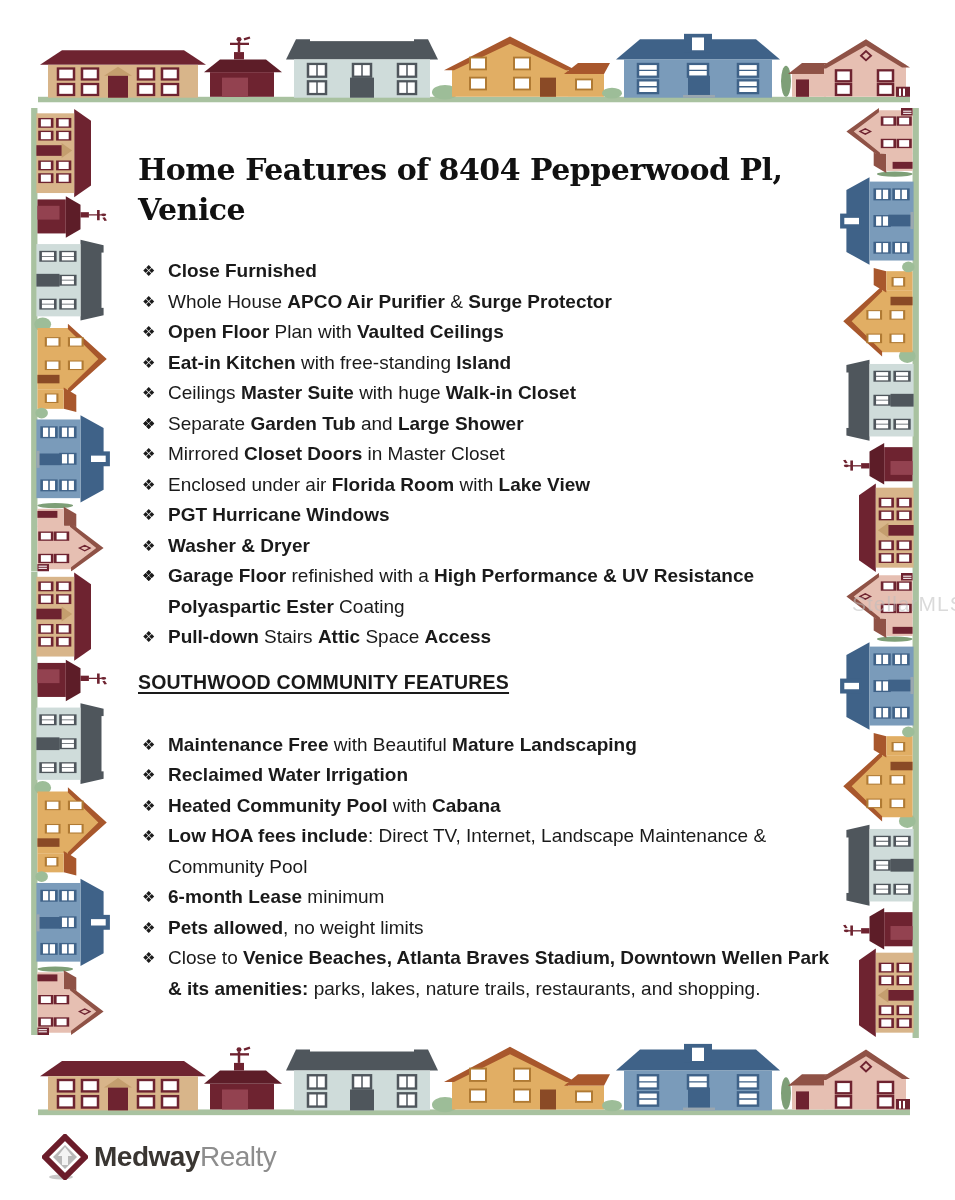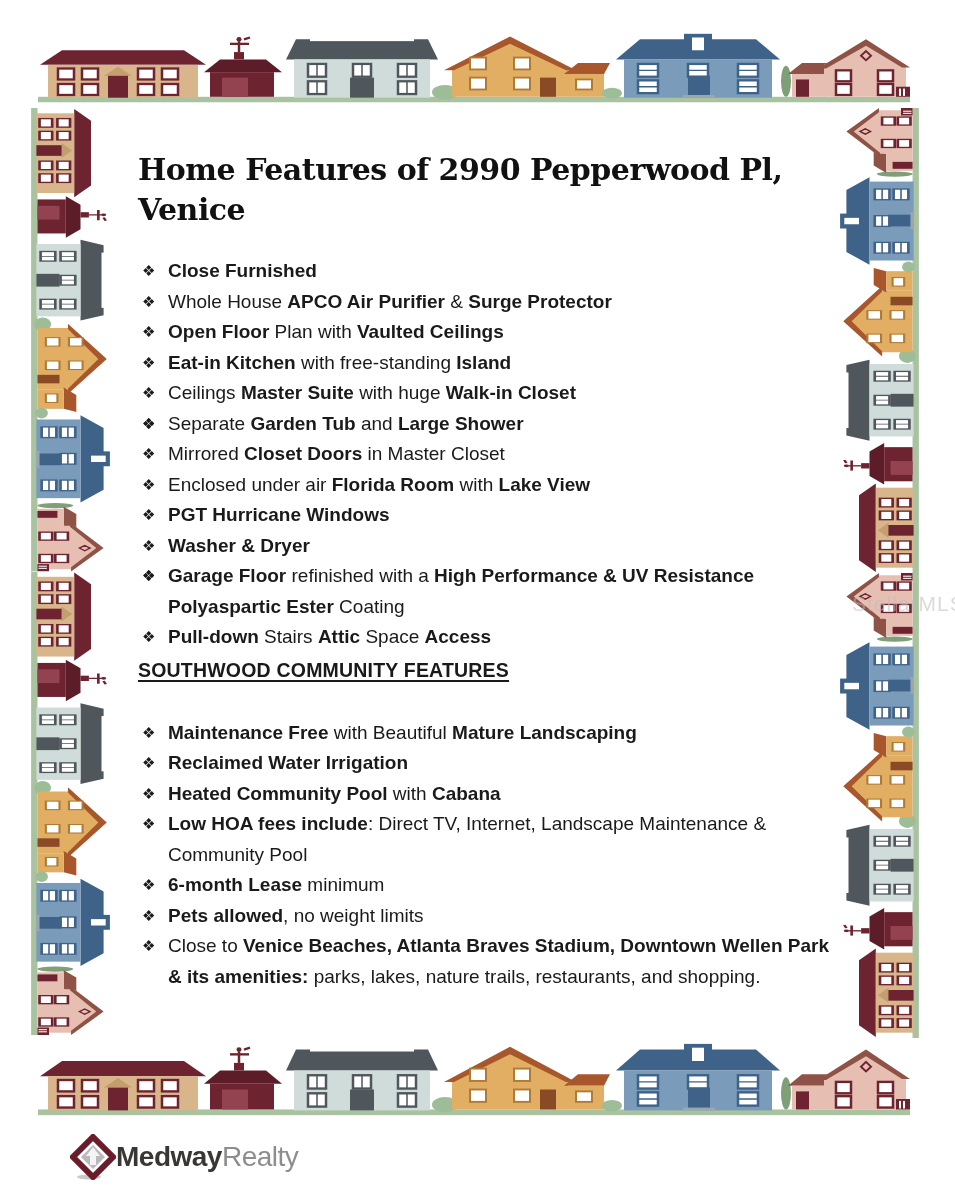--- a/index.html
+++ b/index.html
@@ -28,31 +28,31 @@
 
   
   .content{position:absolute;left:138px;top:150px;width:712px;z-index:5;}
   .title{margin:0 0 26px 0;font-family:"DejaVu Serif",serif;font-weight:700;
          font-size:30px;line-height:40px;letter-spacing:-0.5px;color:#111;}
   .feature-list{margin:0;padding:0;list-style:none;font-size:19px;line-height:30.5px;}
   .feature-item{position:relative;padding-left:30px;}
   .bullet{position:absolute;left:4px;top:0;font-family:"DejaVu Sans",sans-serif;
           font-size:15px;color:#1a1a1a;}
   .bold{font-weight:700;}
-  .section-heading{margin:6px 0 0 0;font-size:19.5px;font-weight:700;
+  .section-heading{margin:18px 0 0 0;font-size:19.5px;font-weight:700;
           text-decoration:underline;text-decoration-thickness:2px;text-underline-offset:3px;
           letter-spacing:0.2px;}
   #community-list{margin-top:36px;}
 
   
   .watermark{position:absolute;left:852px;top:592px;z-index:6;font-size:21px;
           color:var(--watermark-gray,#bdbdbd);opacity:.55;letter-spacing:1px;white-space:nowrap;}
 
   
-  .footer{position:absolute;left:70px;top:1134px;z-index:5;display:flex;align-items:center;}
+  .footer{position:absolute;left:42px;top:1134px;z-index:5;display:flex;align-items:center;gap:6px;}
   .brand-text{font-size:28px;letter-spacing:-0.5px;}
   .brand-primary{color:var(--brand-dark,#3a3632);font-weight:600;}
   .brand-secondary{color:var(--brand-gray,#8d8d8d);font-weight:400;}
 </style>
 </head>
 <body>
 
 <div class="page">
 
   <svg width="0" height="0" style="position:absolute" aria-hidden="true">
@@ -177,21 +177,21 @@
   </div>
   <div class="border-strip border-right">
     <svg viewBox="0 0 1744 80" preserveAspectRatio="none">
         <use href="#hrow2"></use>
       </svg>
   </div>
 
   <div class="watermark">StellarMLS</div>
 
   <div class="content">
-    <h1 class="title">Home Features of 2990 Pepperwood Pl, Venice</h1>
+    <h1 class="title">Home Features of 8404 Pepperwood Pl, Venice</h1>
 
     <ul class="feature-list" id="home-list">
         <li class="feature-item"><span class="bullet">❖</span><span><span class="bold">Close Furnished</span></span></li>
         <li class="feature-item"><span class="bullet">❖</span><span><span>Whole House </span><span class="bold">APCO Air Purifier</span><span> &amp; </span><span class="bold">Surge Protector</span></span></li>
         <li class="feature-item"><span class="bullet">❖</span><span><span class="bold">Open Floor</span><span> Plan with </span><span class="bold">Vaulted Ceilings</span></span></li>
         <li class="feature-item"><span class="bullet">❖</span><span><span class="bold">Eat-in Kitchen</span><span> with free-standing </span><span class="bold">Island</span></span></li>
         <li class="feature-item"><span class="bullet">❖</span><span><span>Ceilings </span><span class="bold">Master Suite</span><span> with huge </span><span class="bold">Walk-in Closet</span></span></li>
         <li class="feature-item"><span class="bullet">❖</span></li>
         <li class="feature-item"><span class="bullet">❖</span><span><span>Separate </span><span class="bold">Garden Tub</span><span> and </span><span class="bold">Large Shower</span></span></li>
         <li class="feature-item"><span class="bullet">❖</span><span><span>Mirrored </span><span class="bold">Closet Doors</span><span> in Master Closet</span></span></li>

